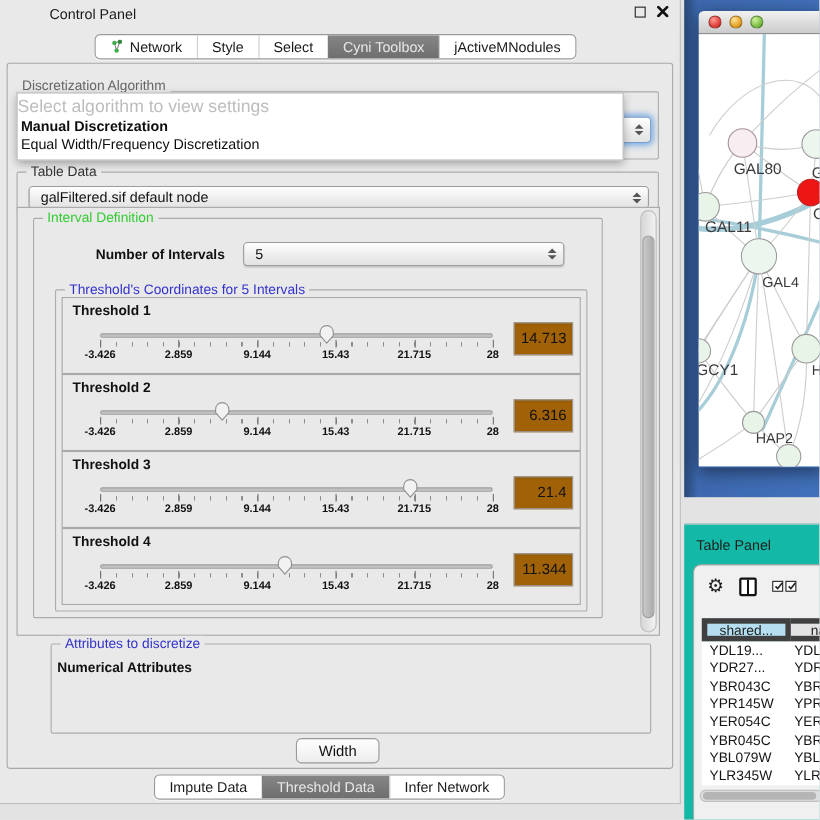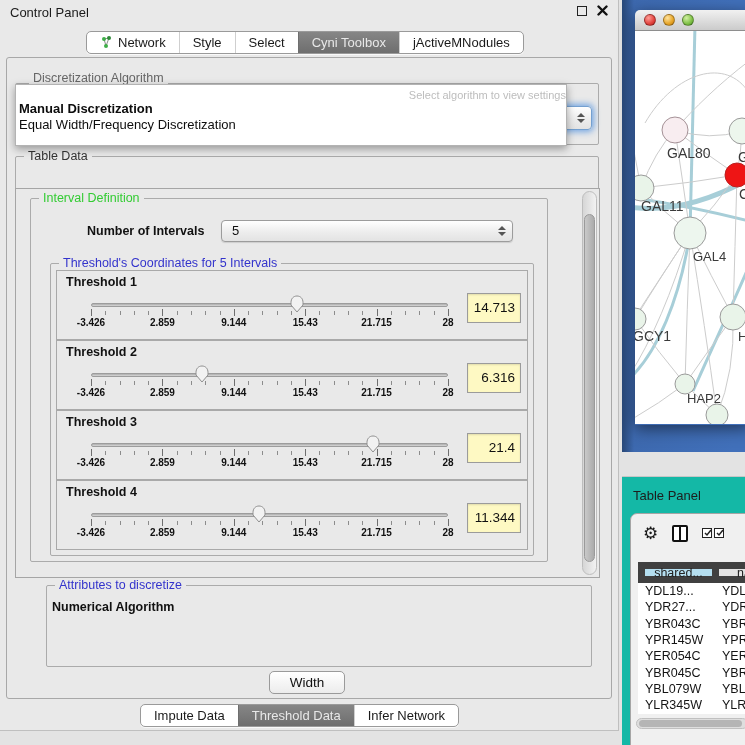--- a/index.html
+++ b/index.html
@@ -2,21 +2,21 @@
 <html><head>
 <meta charset="utf-8">
 <style>
   * { margin:0; padding:0; box-sizing:border-box; }
   html,body { width:745px; height:745px; overflow:hidden; background:#e3e3e3;
               font-family:"Liberation Sans", sans-serif; }
   .stage { position:relative; width:745px; height:745px; }
 
   
   .control-panel { position:absolute; left:0; top:0; width:619px; height:731px;
-                   background:#e9e9e9; border-right:1px solid #bfbfbf; border-bottom:1px solid #bfbfbf; }
+                   background:#e9e9e9; border-right:1px solid #bfbfbf; border-bottom:1px solid #bfbfbf;padding-left:35px; }
   .cp-titlebar { position:relative; height:24px; display:flex; align-items:center;
                  padding-left:10px; font-size:13px; color:#1b1b1b; }
   .win-btns { position:absolute; right:10px; top:5px; display:flex; gap:10px; align-items:center; }
   .float-icon { width:10px; height:10px; border:1.5px solid #222; display:inline-block; }
   .close-icon svg { display:block; }
 
   
   .segbar { display:flex; background:#ffffff; border:1px solid #9a9a9a; border-radius:5px;
             overflow:hidden; height:23px; box-shadow:0 1px 0 rgba(255,255,255,.7); }
   .seg { display:flex; align-items:center; gap:5px; padding:0 13px; font-size:13px; color:#1a1a1a;
@@ -46,21 +46,21 @@
              display:flex; flex-direction:column; gap:2px; }
   .tri-up   { width:0; height:0; border-left:4px solid transparent; border-right:4px solid transparent;
               border-bottom:4px solid #555; }
   .tri-down { width:0; height:0; border-left:4px solid transparent; border-right:4px solid transparent;
               border-top:4px solid #555; }
   .combo.focused { border-color:#74a0d0; box-shadow:0 0 6px 2px rgba(105,160,225,.9); }
 
   
   .popup { position:absolute; left:8px; top:26px; width:552px; height:62px; background:#ffffff;
            border:1px solid #b3b3b3; box-shadow:0 3px 8px rgba(0,0,0,.35); z-index:6; }
-  .popup-hint { text-align:right; color:#bdbdbd; font-size:11px; padding-top:4px; }
+  .popup-hint { text-align:left; color:#bdbdbd; font-size:16px; padding-top:4px; }
   .popup-item { font-size:13px; color:#0d0d0d; padding-left:3px; line-height:15.5px; }
   .popup-item.bold { font-weight:bold; }
 
   
   .scroll-panel { position:absolute; left:8px; top:130px; width:585px; height:390px;
                   border:1px solid #a5a5a5; background:#e9e9e9; }
   .vscroll { position:absolute; right:2px; top:2px; bottom:2px; width:15px;
              background:linear-gradient(90deg,#d6d6d6,#f2f2f2); border:1px solid #bdbdbd; border-radius:8px; }
   .vthumb { position:absolute; left:1px; right:1px; top:22px; height:348px;
             background:linear-gradient(90deg,#c9c9c9,#ababab); border:1px solid #9a9a9a; border-radius:7px; }
@@ -72,21 +72,21 @@
   .threshold { position:relative; flex:1; border:1px solid #a9a9a9; background:#e9e9e9; }
   .t-title { position:absolute; left:9px; top:4px; font-weight:bold; font-size:12.5px; color:#111; }
   .slider-wrap { position:absolute; left:34px; top:24px; width:357px; height:42px; }
   .track { position:absolute; left:0; right:0; top:8px; height:4px; border-radius:2px;
            background:linear-gradient(#ababab,#d8d8d8); border:1px solid #9c9c9c; }
   .thumb { position:absolute; top:0; width:15px; height:18px; transform:translateX(-50%); }
   .ticks { position:absolute; left:0; right:0; top:16px; height:4px;
            background:repeating-linear-gradient(90deg,#8c8c8c 0 1px,transparent 1px 4%); }
   .majortick { position:absolute; top:14px; width:1px; height:7px; background:#6f6f6f; }
   .ticklabel { position:absolute; top:22px; transform:translateX(-50%); font-size:10px; font-weight:bold; color:#111; white-space:nowrap; }
-  .value-box { position:absolute; right:6px; top:22px; width:54px; height:30px; background:#fef9c3;
+  .value-box { position:absolute; right:6px; top:22px; width:54px; height:30px; background:#a16207;
                border:1px solid #9b9b9b; font-size:13.5px; color:#111; text-align:right;
                padding-right:5px; line-height:28px; box-shadow:inset 0 1px 2px rgba(0,0,0,.12); }
 
   
   .listbox { position:absolute; left:12px; top:32px; width:514px; height:46px; background:#ffffff;
              border:1px solid #9e9e9e; overflow:hidden; }
   .listbox .item { font-size:13px; color:#141414; line-height:16px; padding-left:12px; white-space:nowrap; }
   .list-vscroll { position:absolute; right:1px; top:1px; bottom:1px; width:13px; background:#efefef; }
   .list-vthumb { position:absolute; left:2px; top:3px; width:9px; height:30px; background:#b9b9b9; border-radius:5px; }
 
@@ -115,21 +115,21 @@
                border:1px solid #a5a5a5; border-radius:7px; }
   .tp-toolbar { position:absolute; left:12px; top:10px; display:flex; align-items:center; gap:14px; }
   .gear { font-family:"DejaVu Sans",sans-serif; font-size:17px; color:#1a1a1a; line-height:18px; }
   .split-icon { width:16px; height:17px; border:2px solid #111; border-radius:2px;
                 background:linear-gradient(90deg,#fff 0 5px,#111 5px 7px,#fff 7px); }
   .cb-pair { display:flex; gap:2px; }
   .cbx { position:relative; width:10px; height:10px; border:1.5px solid #222; background:#fff; }
   .cbx svg { position:absolute; left:0; top:-1px; }
   .tp-table { position:absolute; left:7px; top:48px; width:130px; }
   .tp-header { display:flex; height:21px; font-size:12.5px; color:#222; }
-  .th { border:7px solid #404040; display:flex; align-items:center; }
+  .th { border:5px solid #404040; display:flex; align-items:center; }
   .th.c1 { width:81px; background:#b5dff0; justify-content:center; }
   .th.c2 { flex:1; background:#e3e3e3; border-left:none; padding-left:18px; }
   .tp-rows { height:131px; overflow:hidden; background:#fff; }
   .tp-row { display:flex; height:16.3px; font-size:12.5px; color:#141414; align-items:center; }
   .tp-row .c1 { width:81px; padding-left:7px; }
   .tp-row .c2 { flex:1; padding-left:3px; }
   .hscroll { position:absolute; left:5px; top:204px; width:112px; height:11px;
              background:#dedede; border:1px solid #c0c0c0; border-radius:6px; }
   .hthumb { position:absolute; left:2px; top:1px; height:7px; width:103px; background:#b5b5b5; border-radius:5px; }
 
@@ -177,38 +177,45 @@
           </div>
         <div class="seg">
             <span>jActiveMNodules</span>
           </div>
       </div>
     </div>
 
     <div class="tab-pane">
 
       <div class="group" style="left:8px; top:25px; width:584px; height:62px;">
-        <span class="group-title gray" style="top:-13px; left:13px;">Discretization Algorithm</span>
+        <span class="group-title gray" style="top:-13px; left:0;">Discretization Algorithm</span>
         <div class="combo focused" style="left:8px; top:22px; width:568px; height:24px;">
           <span class="txt"></span>
           <span class="stepper">
               <span class="tri-up"></span>
               <span class="tri-down"></span>
             </span>
         </div>
       </div>
 
       <div class="popup">
         <div class="popup-hint">Select algorithm to view settings</div>
         <div class="popup-item bold">Manual Discretization</div>
         <div class="popup-item">Equal Width/Frequency Discretization</div>
       </div>
 
       <div class="group" style="left:8px; top:98px; width:584px; height:39px;">
         <span class="group-title">Table Data</span>
+        <div class="combo" style="left:10px; top:12px; width:564px; height:21px;">
+          <span class="txt">galFiltered.sif default node</span>
+          <span class="stepper">
+              <span class="tri-up"></span>
+              <span class="tri-down"></span>
+            </span>
+        </div>
       </div>
 
       <div class="scroll-panel">
 
         <div class="group" style="left:14px; top:9px; width:518px; height:364px; position:absolute;">
           <span class="group-title green">Interval Definition</span>
 
           <span class="bold-label" style="left:56px; top:25px;">Number of Intervals</span>
           <div class="combo" style="left:190px; top:21px; width:292px; height:22px;">
             <span class="txt">5</span>
@@ -331,21 +338,21 @@
           </div>
         </div>
 
         <div class="vscroll">
           <div class="vthumb"></div>
         </div>
       </div>
 
       <div class="group" style="left:39px; top:527px; width:546px; height:82px;">
         <span class="group-title blue">Attributes to discretize</span>
-        <span class="bold-label" style="left:5px; top:14px;">Numerical Algorithm</span>
+        <span class="bold-label" style="left:5px; top:14px;">Numerical Attributes</span>
       </div>
 
       <button class="apply-btn">Width</button>
     </div>
 
     <div class="bottom-tabs">
       <div class="segbar">
         <div class="seg">
             <span>Impute Data</span>
           </div>

